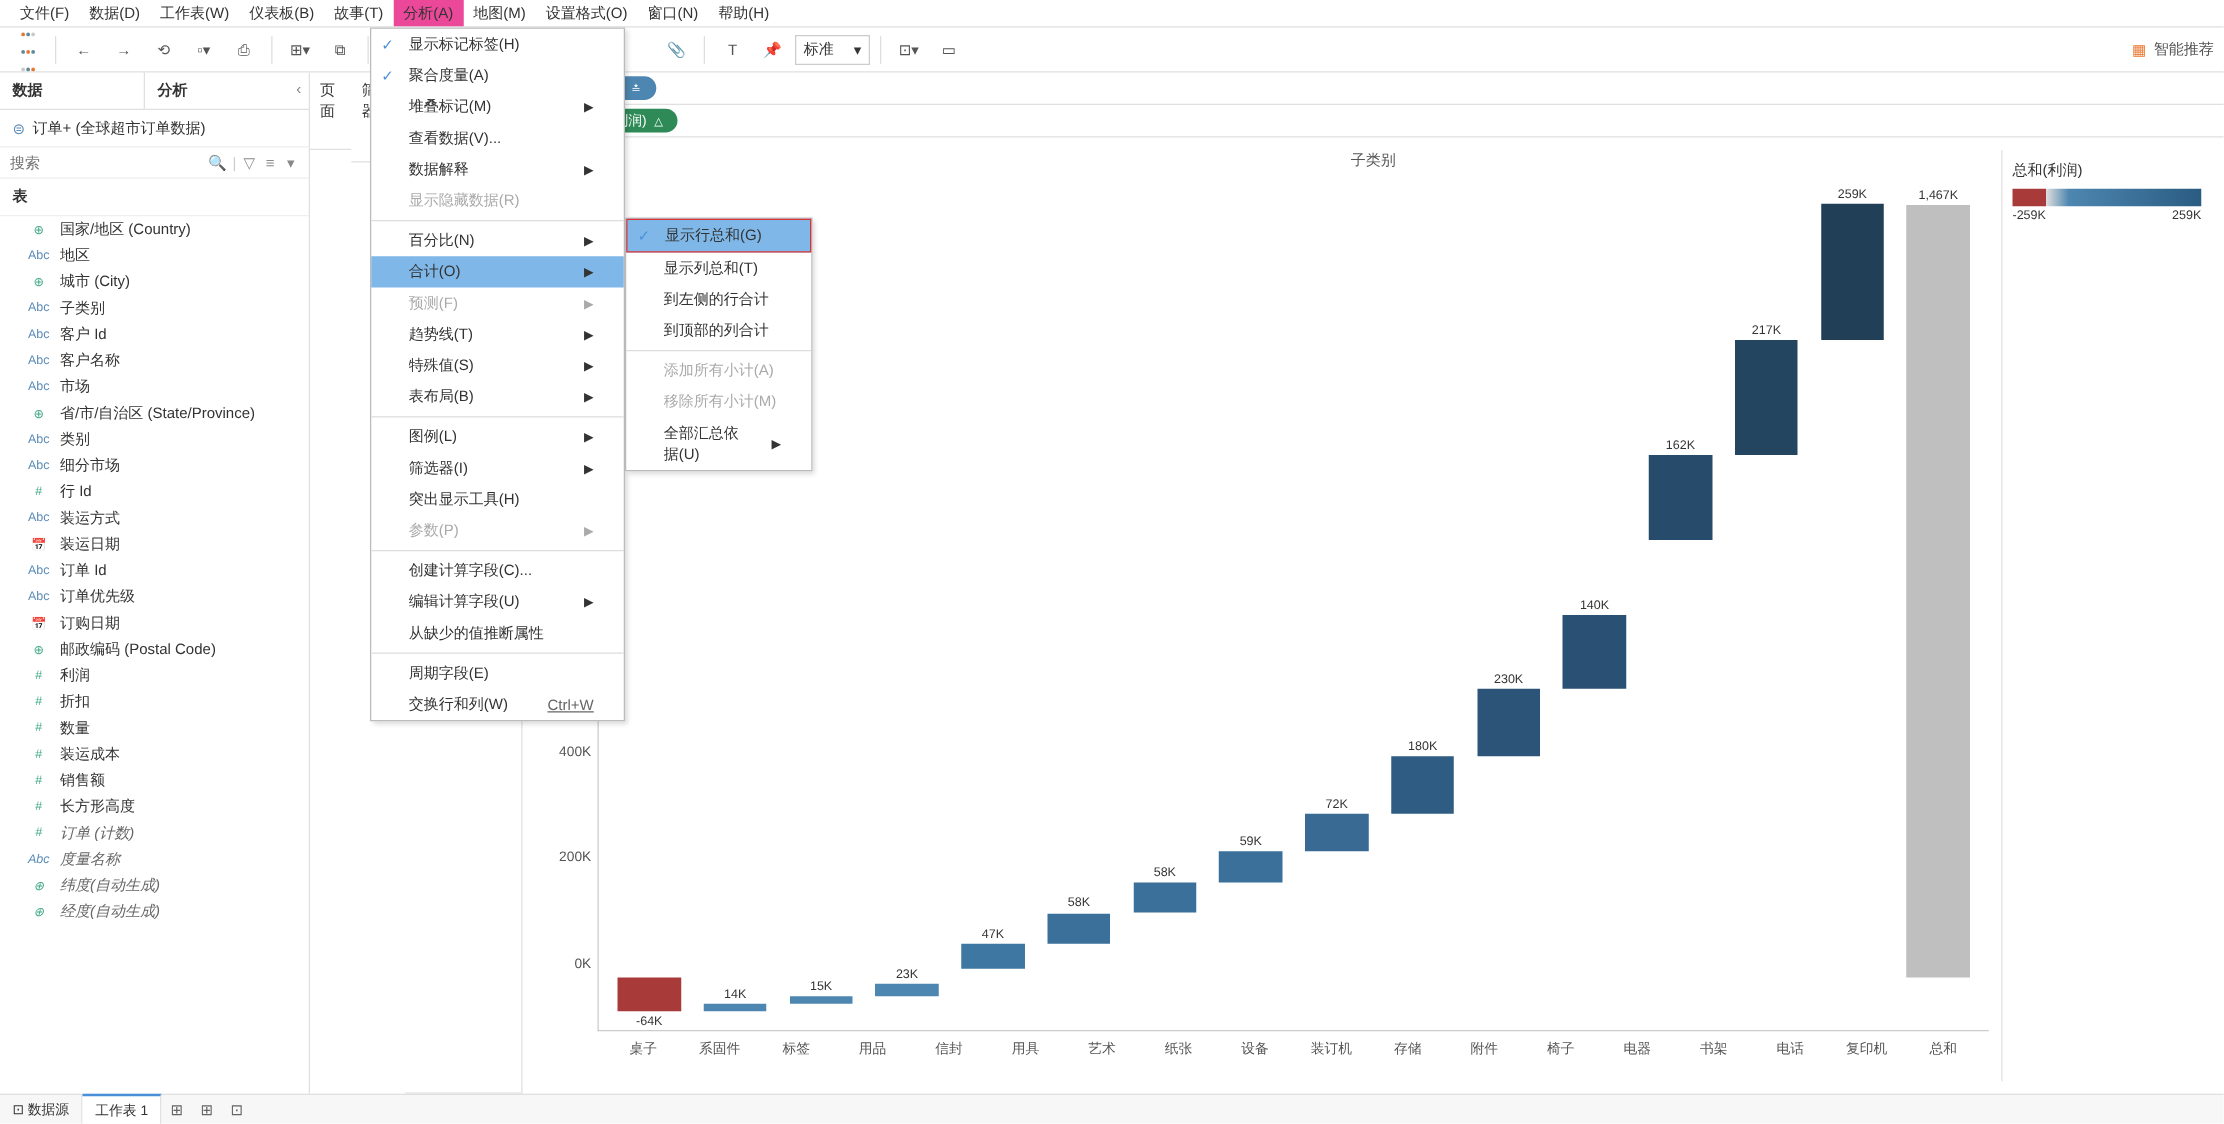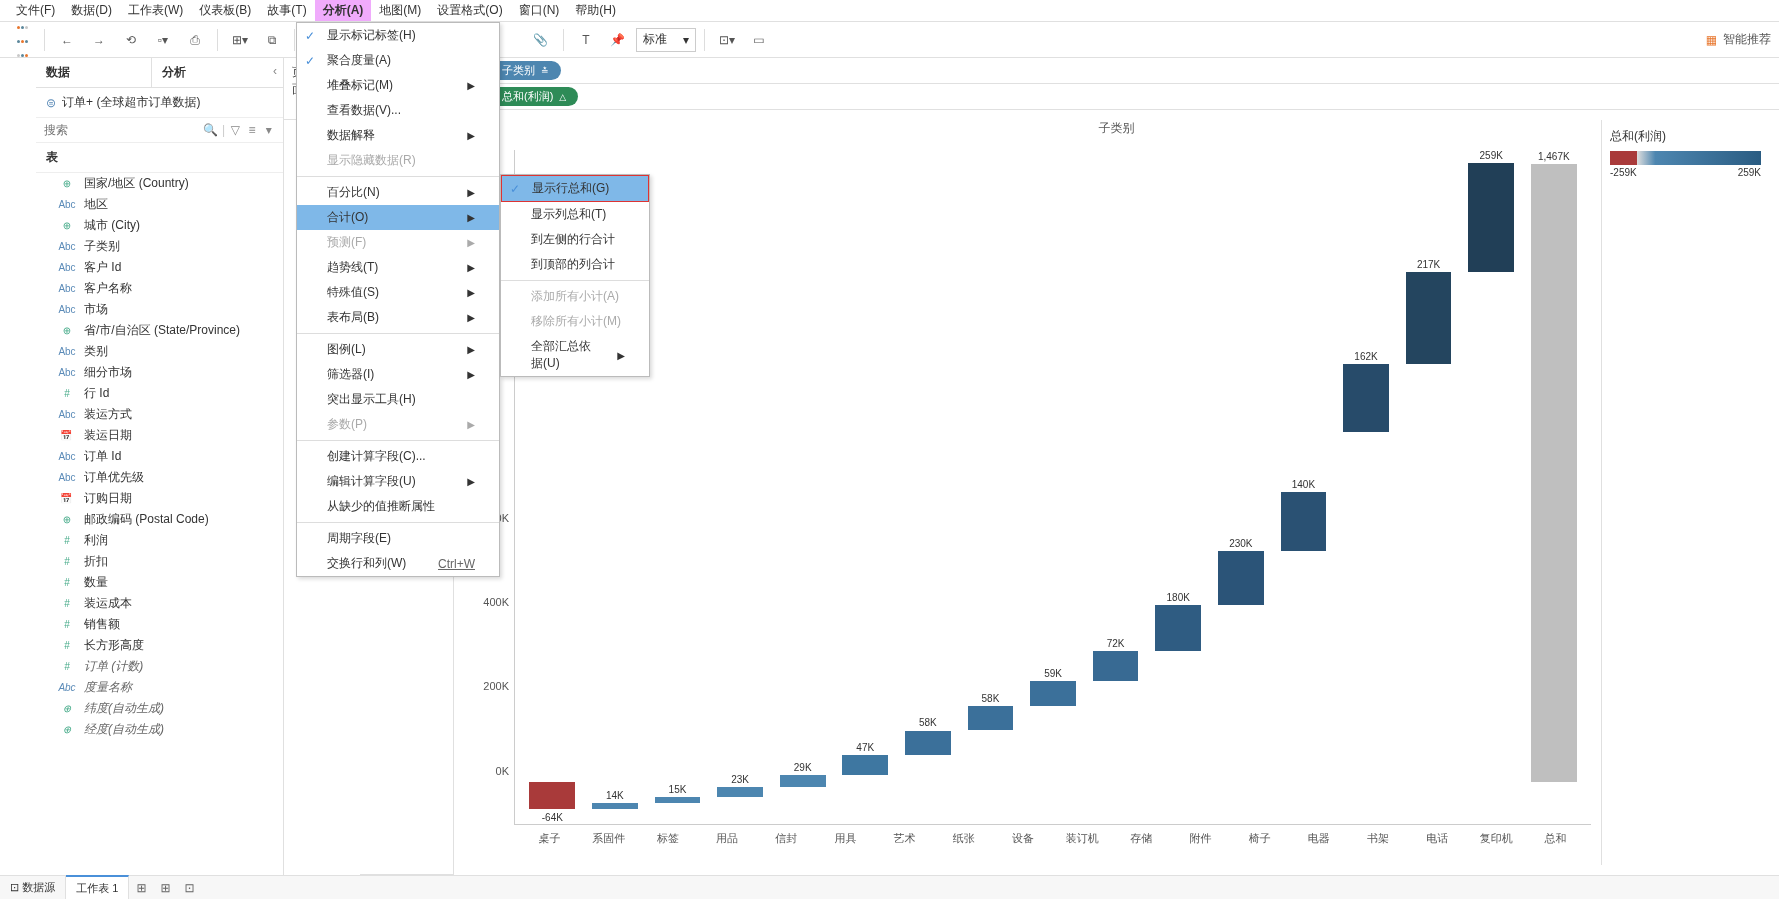--- a/index.html
+++ b/index.html
@@ -1,28 +1,28 @@
 <!DOCTYPE html>
 <html><head>
 <meta charset="utf-8">
 <style>
 * { margin: 0; padding: 0; box-sizing: border-box; font-family: "Microsoft YaHei", Arial, sans-serif; }
 body { font-size: 12px; background: #fff; color: #333; overflow: hidden; position: relative; width: 1779px; height: 899px; }
 
 .menubar { display: flex; align-items: center; height: 22px; padding: 0 8px; border-bottom: 1px solid #e0e0e0; }
 .menubar-item { padding: 2px 8px; cursor: pointer; }
-.menubar-item.active { background: #f0abfc; font-weight: bold; }
+.menubar-item.active { background: #ec4899; }
 
 .toolbar { display: flex; align-items: center; height: 36px; padding: 0 8px; border-bottom: 1px solid #e0e0e0; gap: 4px; }
 .toolbar-btn { width: 28px; height: 26px; display: flex; align-items: center; justify-content: center; cursor: pointer; color: #555; }
 .toolbar-sep { width: 1px; height: 22px; background: #ddd; margin: 0 4px; }
 .toolbar-dropdown { display: flex; align-items: center; border: 1px solid #ccc; height: 24px; padding: 0 6px; gap: 16px; }
 .smart-rec { margin-left: auto; display: flex; align-items: center; gap: 6px; color: #555; }
 
-.main { display: flex; height: calc(100% - 22px - 36px - 24px); position: relative; margin-left: 36px; }
+.main { display: flex; height: calc(100% - 22px - 36px - 24px); position: relative; }
 
 .sidebar { width: 248px; border-right: 1px solid #e0e0e0; display: flex; flex-direction: column; }
 .side-tabs { display: flex; border-bottom: 1px solid #e0e0e0; }
 .side-tab { flex: 1; padding: 6px 10px; font-weight: bold; cursor: pointer; }
 .side-tab:first-child { border-right: 1px solid #e0e0e0; }
 .datasource { display: flex; align-items: center; gap: 6px; padding: 6px 10px; border-bottom: 1px solid #eee; }
 .search-row { display: flex; align-items: center; gap: 4px; padding: 4px 8px; border-bottom: 1px solid #eee; }
 .search-row input { flex: 1; border: none; outline: none; font-size: 12px; color: #888; }
 .search-ico { width: 16px; height: 16px; display: flex; align-items: center; justify-content: center; color: #888; }
 .section-head { padding: 6px 10px; font-weight: bold; border-bottom: 1px solid #eee; }
@@ -335,24 +335,20 @@
                 <div class="bar-rect" style="position: absolute; bottom: 2.25%; height: 0.875%; background: rgb(77, 134, 176); left: 11%; width: 78%;"></div>
                 <div class="bar-label" style="bottom: calc(3.125% + 2px);">14K</div>
               </div>
               <div class="bar-col">
                 <div class="bar-rect" style="position: absolute; bottom: 3.125%; height: 0.9375%; background: rgb(77, 134, 176); left: 11%; width: 78%;"></div>
                 <div class="bar-label" style="bottom: calc(4.0625% + 2px);">15K</div>
               </div>
               <div class="bar-col">
                 <div class="bar-rect" style="position: absolute; bottom: 4.0625%; height: 1.4375%; background: rgb(77, 134, 176); left: 11%; width: 78%;"></div>
                 <div class="bar-label" style="bottom: calc(5.5% + 2px);">23K</div>
-              </div>
-              <div class="bar-col">
-                <div class="bar-rect" style="position: absolute; bottom: 5.5%; height: 1.8125%; background: rgb(77, 134, 176); left: 11%; width: 78%;"></div>
-                <div class="bar-label" style="bottom: calc(7.3125% + 2px);">29K</div>
               </div>
               <div class="bar-col">
                 <div class="bar-rect" style="position: absolute; bottom: 7.3125%; height: 2.9375%; background: rgb(62, 119, 161); left: 11%; width: 78%;"></div>
                 <div class="bar-label" style="bottom: calc(10.25% + 2px);">47K</div>
               </div>
               <div class="bar-col">
                 <div class="bar-rect" style="position: absolute; bottom: 10.25%; height: 3.625%; background: rgb(59, 112, 154); left: 11%; width: 78%;"></div>
                 <div class="bar-label" style="bottom: calc(13.875% + 2px);">58K</div>
               </div>
               <div class="bar-col">

